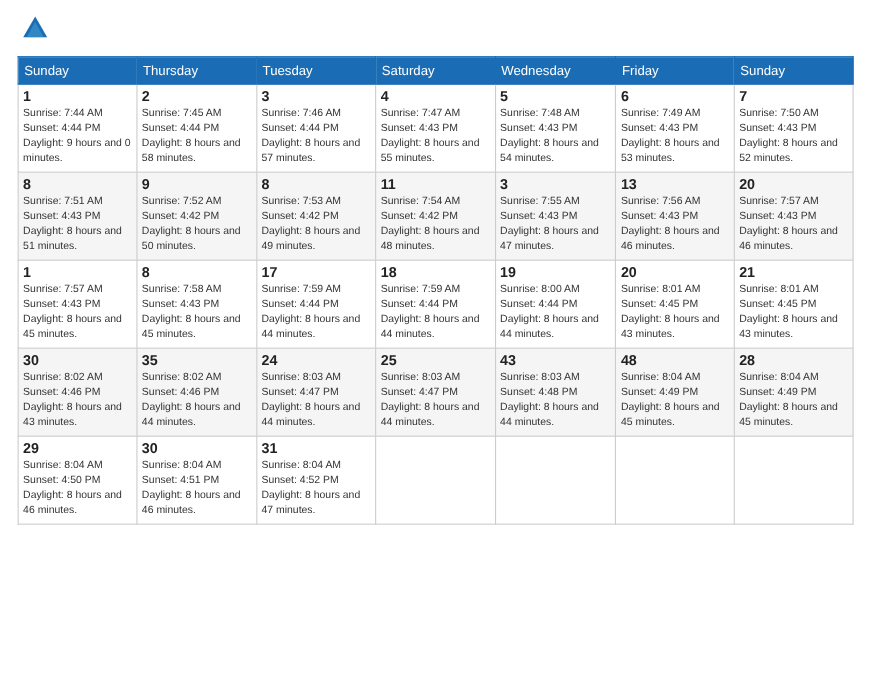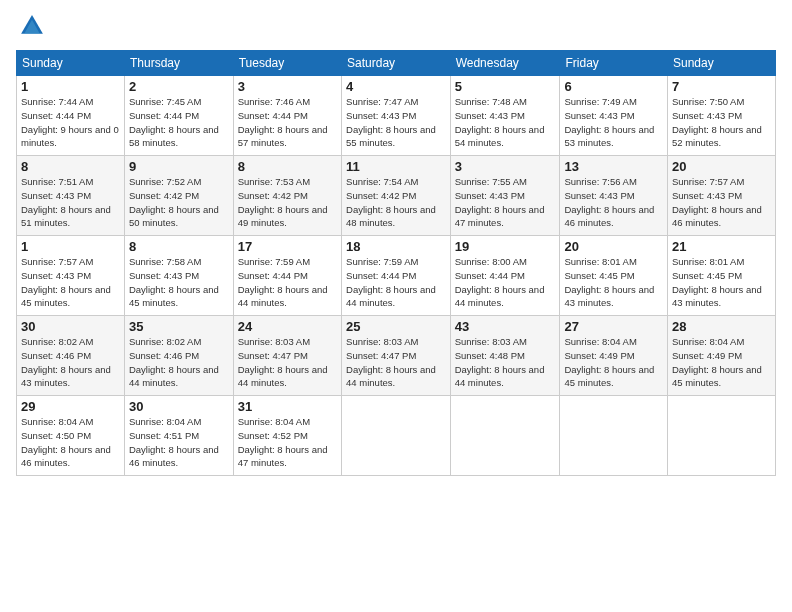--- a/index.html
+++ b/index.html
@@ -181,21 +181,21 @@
           <td><span class="day-num">30</span>
 <span class="day-info">Sunrise: 8:02 AM<br>Sunset: 4:46 PM<br>Daylight: 8 hours and 43 minutes.</span></td>
           <td><span class="day-num">35</span>
 <span class="day-info">Sunrise: 8:02 AM<br>Sunset: 4:46 PM<br>Daylight: 8 hours and 44 minutes.</span></td>
           <td><span class="day-num">24</span>
 <span class="day-info">Sunrise: 8:03 AM<br>Sunset: 4:47 PM<br>Daylight: 8 hours and 44 minutes.</span></td>
           <td><span class="day-num">25</span>
 <span class="day-info">Sunrise: 8:03 AM<br>Sunset: 4:47 PM<br>Daylight: 8 hours and 44 minutes.</span></td>
           <td><span class="day-num">43</span>
 <span class="day-info">Sunrise: 8:03 AM<br>Sunset: 4:48 PM<br>Daylight: 8 hours and 44 minutes.</span></td>
-          <td><span class="day-num">27</span>
+          <td><span class="day-num">48</span>
 <span class="day-info">Sunrise: 8:04 AM<br>Sunset: 4:49 PM<br>Daylight: 8 hours and 45 minutes.</span></td>
           <td><span class="day-num">28</span>
 <span class="day-info">Sunrise: 8:04 AM<br>Sunset: 4:49 PM<br>Daylight: 8 hours and 45 minutes.</span></td>
         </tr>
         <tr>
           <td><span class="day-num">29</span>
 <span class="day-info">Sunrise: 8:04 AM<br>Sunset: 4:50 PM<br>Daylight: 8 hours and 46 minutes.</span></td>
           <td><span class="day-num">30</span>
 <span class="day-info">Sunrise: 8:04 AM<br>Sunset: 4:51 PM<br>Daylight: 8 hours and 46 minutes.</span></td>
           <td><span class="day-num">31</span>

